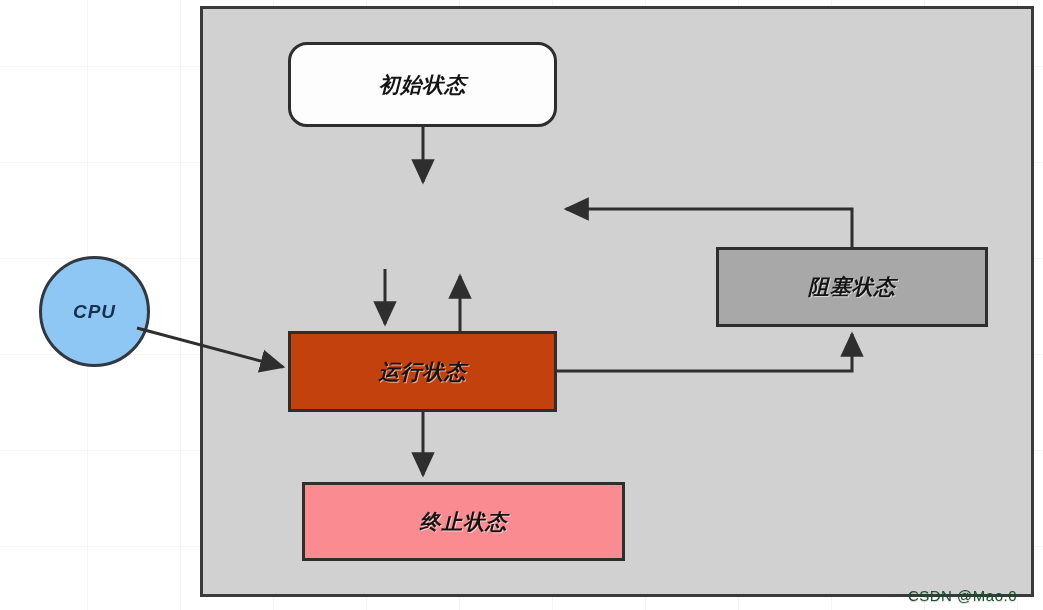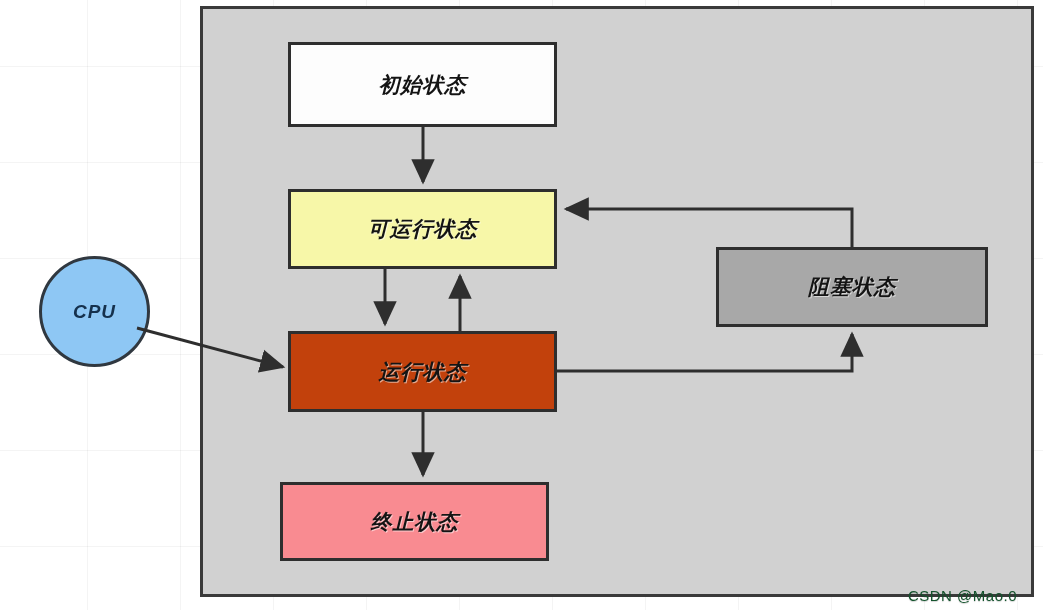--- a/index.html
+++ b/index.html
@@ -136,35 +136,32 @@
 
     <g>
       <path d="M852,247 L852,209 L566,209" fill="none" stroke="#2e2e2e" stroke-width="3" marker-end="url(#arrow)"></path>
     </g>
 
     <g>
       <line x1="137" y1="328" x2="283" y2="367" stroke="#2e2e2e" stroke-width="3" marker-end="url(#arrow)"></line>
     </g>
   </svg>
 
-  <div class="node node-initial" style="left:288px; top:42px; width:269px; height:85px;">
+  <div class="node node-initial" style="left:288px; top:42px; width:269px; height:85px;border-radius:19px;">
     <span>初始状态</span>
   </div>
 
-  <div class="node node-runnable" style="left:288px; top:189px; width:269px; height:80px;">
-    <span>可运行状态</span>
-  </div>
 
   <div class="node node-running" style="left:288px; top:331px; width:269px; height:81px;">
     <span>运行状态</span>
   </div>
 
   <div class="node node-blocked" style="left:716px; top:247px; width:272px; height:80px;">
     <span>阻塞状态</span>
   </div>
 
-  <div class="node node-terminated" style="left:280px; top:482px; width:269px; height:79px;">
+  <div class="node node-terminated" style="left:302px; top:482px; width:323px; height:79px;">
     <span>终止状态</span>
   </div>
 
   <div class="watermark">CSDN @Mao.0</div>
 
 </div>
 
 </body></html>

